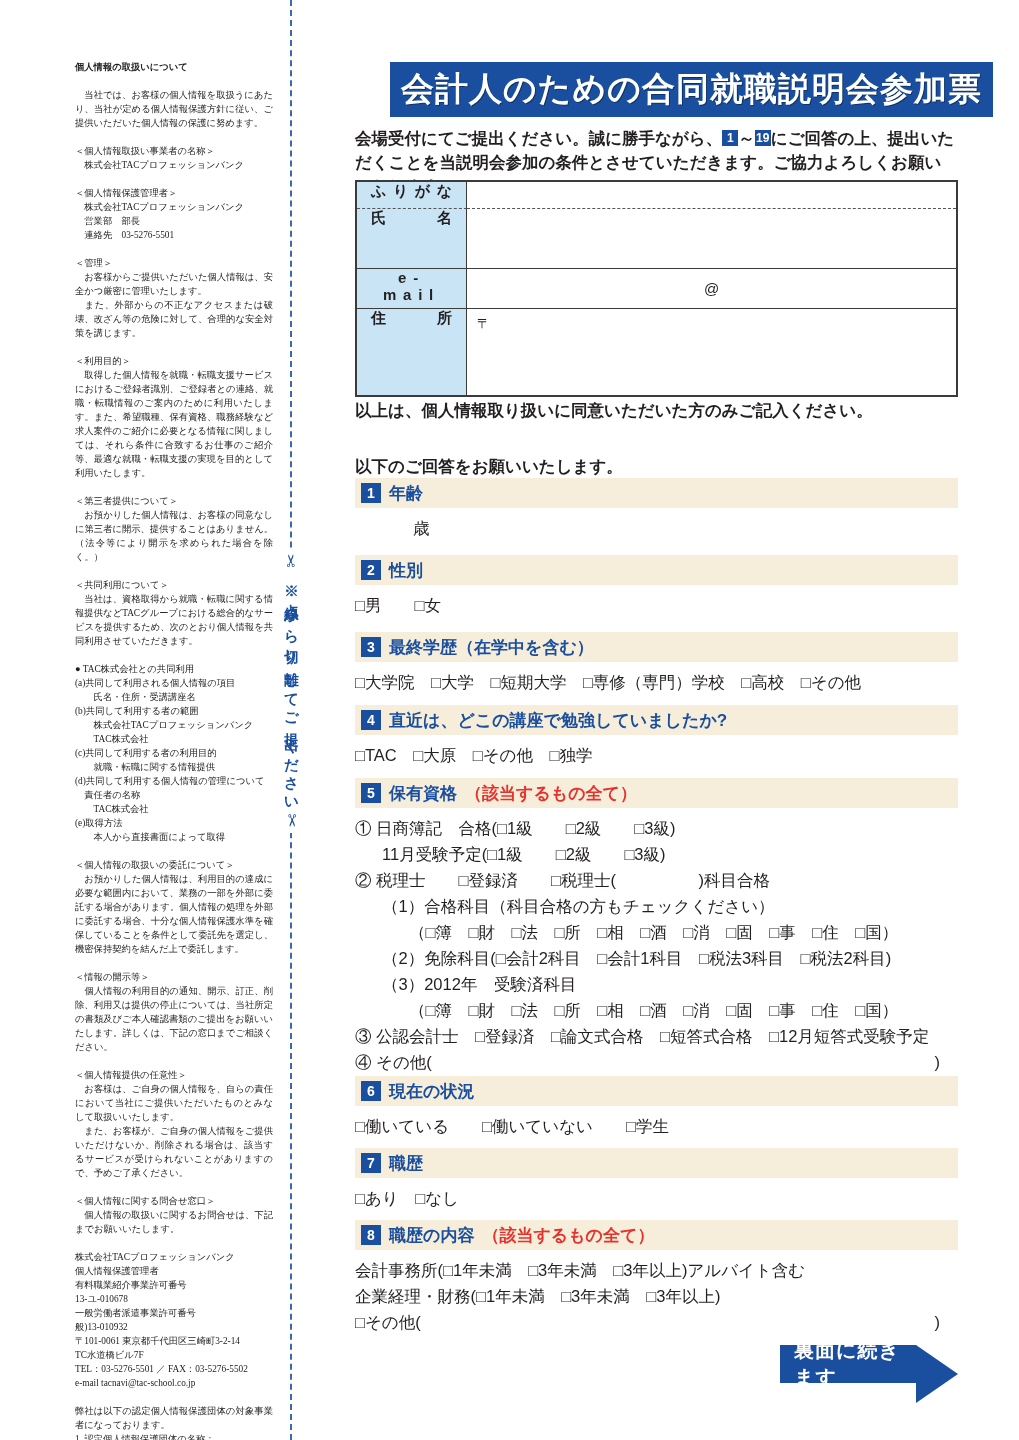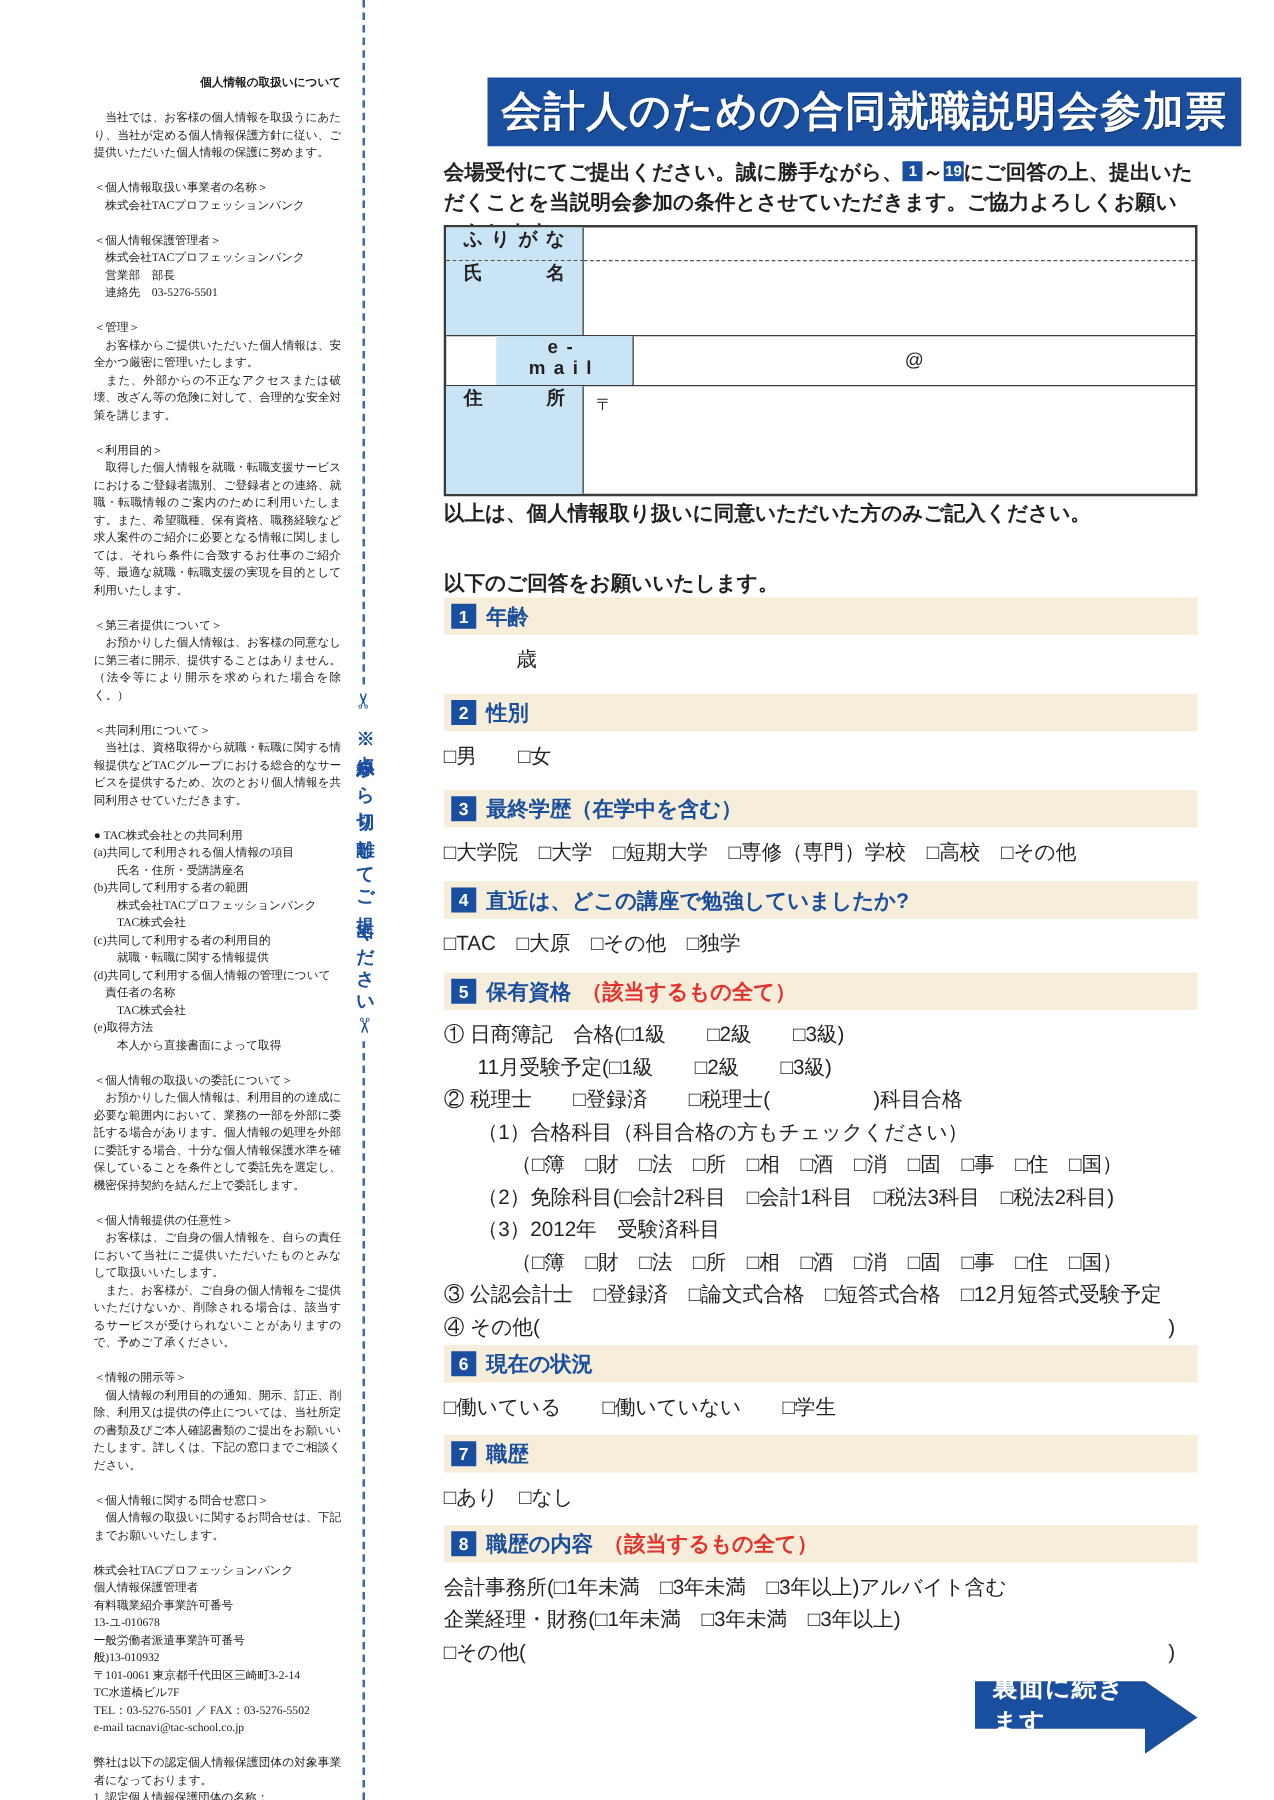--- a/index.html
+++ b/index.html
@@ -10,21 +10,21 @@
     font-family:"Liberation Sans", sans-serif; color:#231f20;
   }
 
   
   .sidebar {
     position:absolute; left:75px; top:60px; width:198px;
     font-family:"Liberation Serif", serif;
     font-size:9.3px; line-height:14px; color:#1c1c1c;
     text-align:justify;
   }
-  .sb-title { text-align:right; font-weight:bold; margin-bottom:14px; }
+  .sb-title { text-align:left; font-weight:bold; margin-bottom:14px; }
   .sb-block { white-space:pre-line; margin-bottom:14px; }
 
   
   .cutline {
     position:absolute; left:290px; top:0; height:1440px; width:0;
     border-left:2px dashed #3c68ae;
   }
   .cutnote {
     position:absolute; left:277px; top:548px; width:28px;
     background:#ffffff; padding:4px 0;
@@ -74,21 +74,21 @@
     display:flex; 
     font-size:15px; font-weight:bold; color:#231f20;
   }
   .fcell-label span { display:block; width:100%; padding:0 14px; text-align:justify; text-align-last:justify; }
   .fcell-label span.lat { text-align:center; text-align-last:center; letter-spacing:.45em; font-family:"Liberation Sans", sans-serif; }
   .fcell-value { flex:1; font-size:14px; color:#231f20; }
   .row-furigana { height:27px; }
   .row-furigana .fcell-label { border-bottom:1px dashed #555; }
   .row-furigana .fcell-value { border-bottom:1px dashed #555; }
   .row-name  { height:60px; border-bottom:1.5px solid #3b3b3b; }
-  .row-email { height:40px; border-bottom:1.5px solid #3b3b3b;padding-left:40px; }
+  .row-email { height:40px; border-bottom:1.5px solid #3b3b3b; }
   .row-email .fcell-value { display:flex; align-items:center; justify-content:center; font-size:15px; }
   .row-addr  { height:86px; }
   .row-addr .fcell-value { padding:6px 10px; font-size:13px; }
 
   .consent  { position:absolute; left:0; top:338px; font-size:16.5px; font-weight:bold; }
   .ansintro { position:absolute; left:0; top:394px; font-size:16.5px; font-weight:bold; }
 
   
   .question { position:absolute; left:0; width:603px; }
   .q1 { top:416px; } .q2 { top:493px; } .q3 { top:570px; } .q4 { top:643px; }
@@ -157,25 +157,25 @@
 　　TAC株式会社
 (c)共同して利用する者の利用目的
 　　就職・転職に関する情報提供
 (d)共同して利用する個人情報の管理について
 　責任者の名称
 　　TAC株式会社
 (e)取得方法
 　　本人から直接書面によって取得</div>
     <div class="sb-block">＜個人情報の取扱いの委託について＞
 　お預かりした個人情報は、利用目的の達成に必要な範囲内において、業務の一部を外部に委託する場合があります。個人情報の処理を外部に委託する場合、十分な個人情報保護水準を確保していることを条件として委託先を選定し、機密保持契約を結んだ上で委託します。</div>
+    <div class="sb-block">＜情報の開示等＞
+　個人情報の利用目的の通知、開示、訂正、削除、利用又は提供の停止については、当社所定の書類及びご本人確認書類のご提出をお願いいたします。詳しくは、下記の窓口までご相談ください。</div>
     <div class="sb-block">＜個人情報提供の任意性＞
 　お客様は、ご自身の個人情報を、自らの責任において当社にご提供いただいたものとみなして取扱いいたします。
 　また、お客様が、ご自身の個人情報をご提供いただけないか、削除される場合は、該当するサービスが受けられないことがありますので、予めご了承ください。</div>
-    <div class="sb-block">＜情報の開示等＞
-　個人情報の利用目的の通知、開示、訂正、削除、利用又は提供の停止については、当社所定の書類及びご本人確認書類のご提出をお願いいたします。詳しくは、下記の窓口までご相談ください。</div>
     <div class="sb-block">＜個人情報に関する問合せ窓口＞
 　個人情報の取扱いに関するお問合せは、下記までお願いいたします。</div>
     <div class="sb-block">株式会社TACプロフェッションバンク
 個人情報保護管理者
 有料職業紹介事業許可番号
 13-ユ-010678
 一般労働者派遣事業許可番号
 般)13-010932
 〒101-0061 東京都千代田区三崎町3-2-14
 TC水道橋ビル7F

